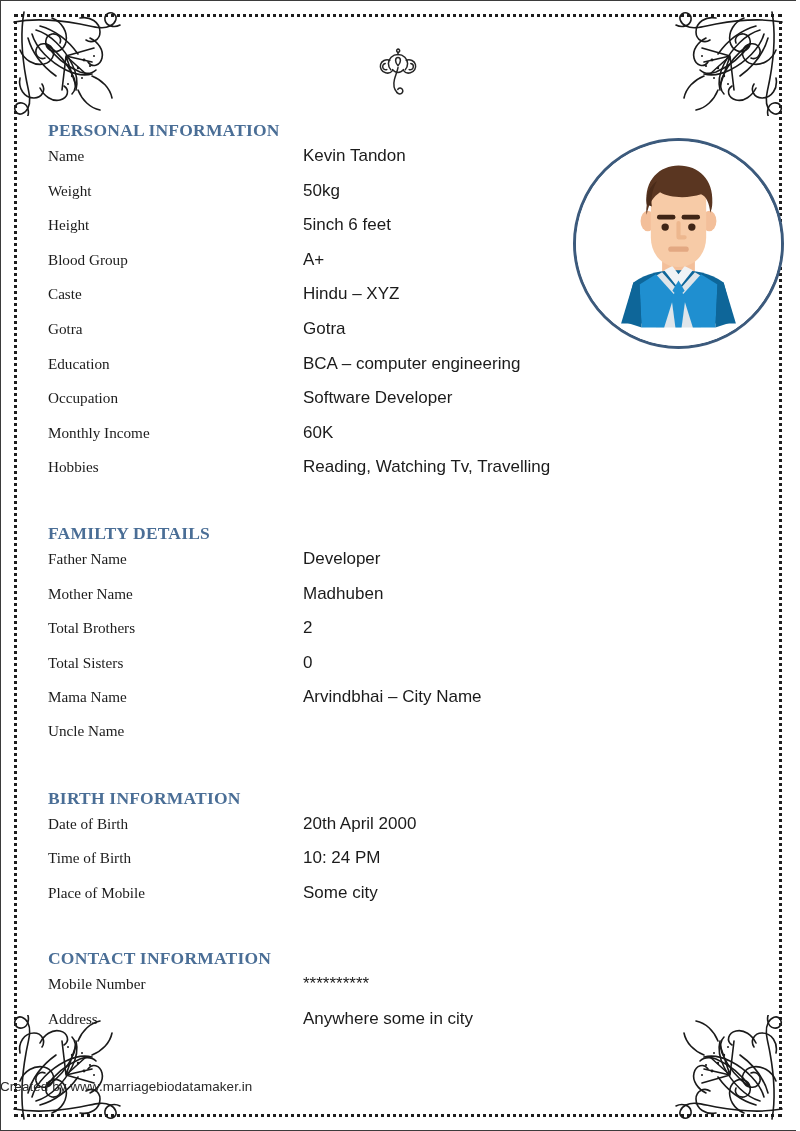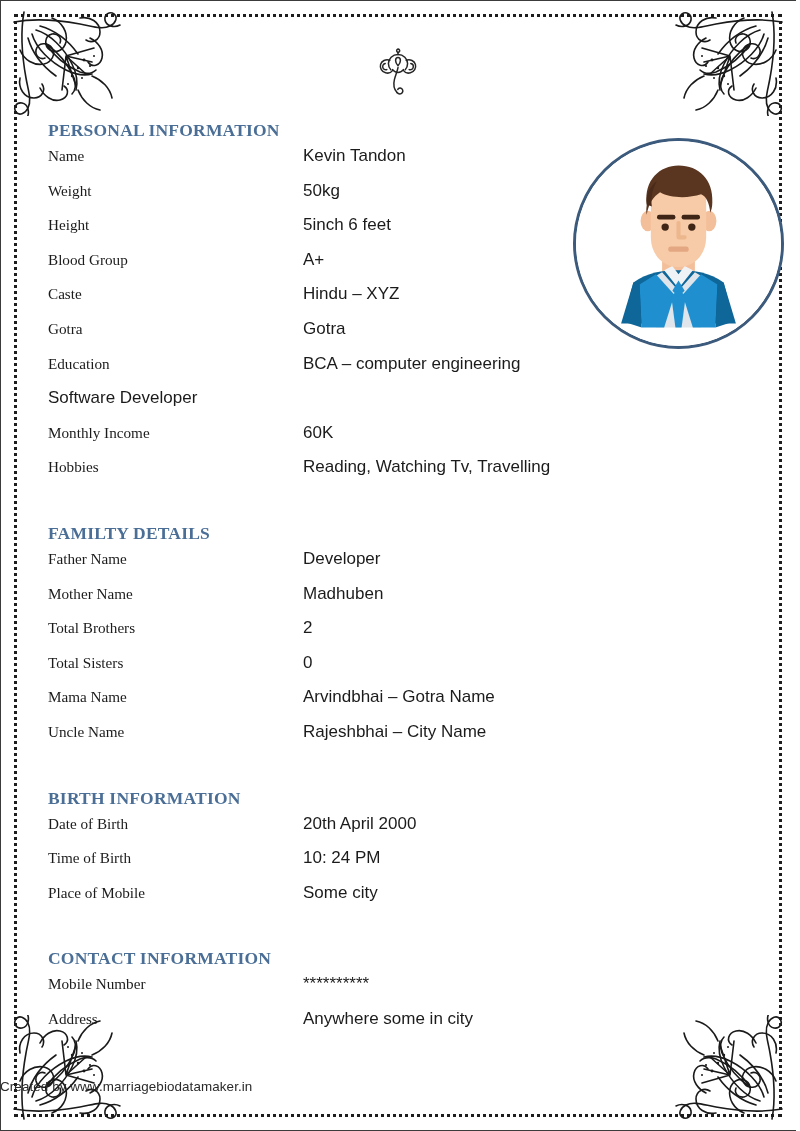--- a/index.html
+++ b/index.html
@@ -382,20 +382,21 @@
         </div>
         <div class="row">
           <span class="label">Gotra</span>
           <span class="value">Gotra</span>
         </div>
         <div class="row">
           <span class="label">Education</span>
           <span class="value">BCA – computer engineering</span>
         </div>
         <div class="row">
+          <span class="label">Occupation</span>
           <span class="value">Software Developer</span>
         </div>
         <div class="row">
           <span class="label">Monthly Income</span>
           <span class="value">60K</span>
         </div>
         <div class="row">
           <span class="label">Hobbies</span>
           <span class="value">Reading, Watching Tv, Travelling</span>
         </div>
@@ -418,25 +419,24 @@
         <div class="row">
           <span class="label">Total Brothers</span>
           <span class="value">2</span>
         </div>
         <div class="row">
           <span class="label">Total Sisters</span>
           <span class="value">0</span>
         </div>
         <div class="row">
           <span class="label">Mama Name</span>
-          <span class="value">Arvindbhai – Gotra Name</span>
+          <span class="value">Arvindbhai – City Name</span>
         </div>
         <div class="row">
           <span class="label">Uncle Name</span>
-          <span class="value">Rajeshbhai – City Name</span>
         </div>
       </div>
     </div>
 
     <div class="gap-md"></div>
 
     <div class="section">
       <div class="section-title">BIRTH INFORMATION</div>
       <div class="rows">
         <div class="row">

